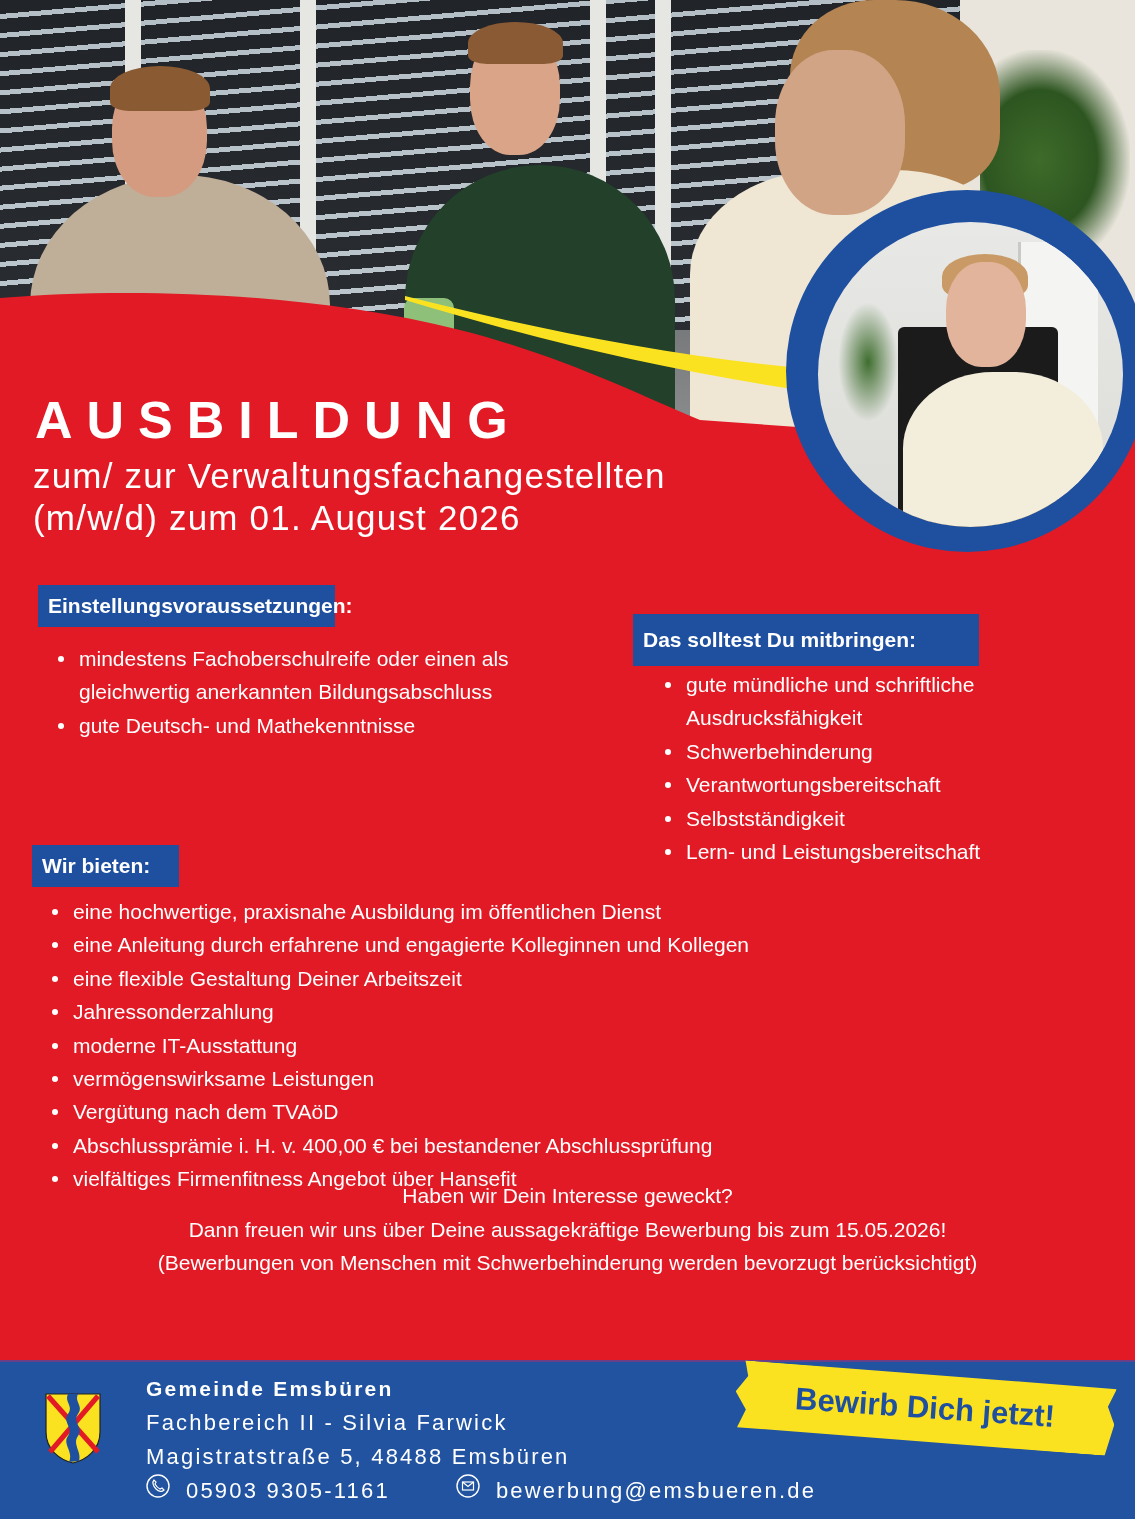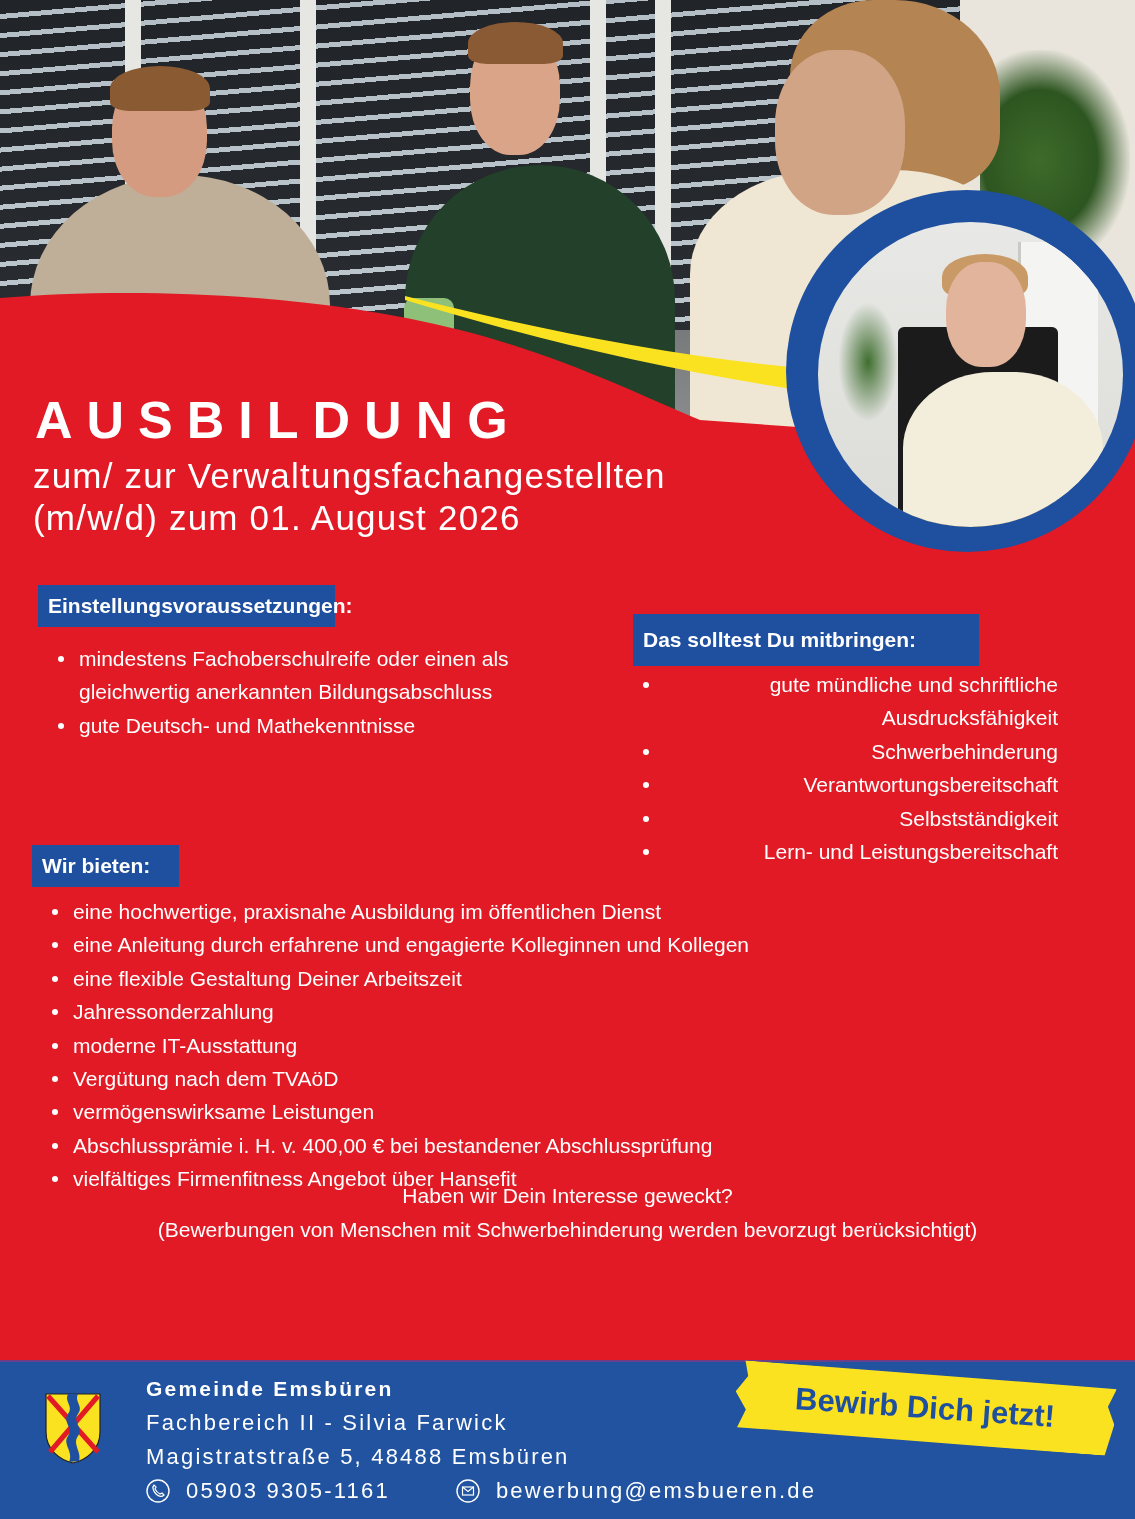--- a/index.html
+++ b/index.html
@@ -74,38 +74,38 @@
     .lbl-bring { left: 633px; top: 614px; width: 346px; height: 52px; }
     .lbl-offer { left: 32px; top: 845px; width: 147px; height: 42px; }
 
     ul.bullets { position: absolute; list-style: none; font-size: 21px; line-height: 33.4px; }
     ul.bullets li { position: relative; padding-left: 26px; }
     ul.bullets li::before {
       content: ""; position: absolute; left: 5px; top: 14px;
       width: 6px; height: 6px; border-radius: 50%; background: #fff;
     }
     .list-req { left: 53px; top: 642px; width: 470px; }
-    .list-bring { left: 638px; top: 668px; width: 420px; text-align: right; }
+    .list-bring { left: 660px; top: 668px; width: 420px; }
     .list-offer { left: 47px; top: 895px; width: 860px; }
 
     .cta-text {
       position: absolute; left: 0; top: 1179px; width: 1135px;
       text-align: center; font-size: 21px; line-height: 33.5px;
     }
 
     .footer {
       position: absolute; left: 0; top: 1360px; width: 1135px; height: 159px;
       background: #2153a0; border-top: 2px solid #6a3f8a;
     }
     .crest { position: absolute; left: 44px; top: 30px; width: 58px; height: 72px; }
     .footer-lines { position: absolute; left: 146px; top: 10px; letter-spacing: 2.2px; }
     .f-org { font-size: 21px; font-weight: bold; height: 34px; line-height: 34px; }
     .f-line { font-size: 22px; height: 34px; line-height: 34px; }
     .contact-row { display: flex; align-items: center; height: 34px; }
-    .contact-item { display: flex; align-items: center; }
+    .contact-item { display: flex; }
     .contact-icon { width: 24px; height: 24px; margin-right: 16px; }
     .contact-item.email { margin-left: 66px; }
 
     .cta-badge {
       position: absolute; left: 735px; top: 1373px; width: 380px; height: 70px;
       background: #fbe221; transform: rotate(4deg);
       clip-path: polygon(2% 0%, 100% 4%, 98% 30%, 100% 55%, 98% 100%, 1% 96%, 3% 70%, 0% 45%, 3% 22%);
       display: flex; align-items: center; justify-content: center;
       color: #1f4f9f; font-weight: bold; font-size: 31px;
     }
@@ -171,28 +171,29 @@
   <li>Lern- und Leistungsbereitschaft</li>
 </ul>
 
 <div class="section-label lbl-offer">Wir bieten:</div>
 <ul class="bullets list-offer">
   <li>eine hochwertige, praxisnahe Ausbildung im öffentlichen Dienst</li>
   <li>eine Anleitung durch erfahrene und engagierte Kolleginnen und Kollegen</li>
   <li>eine flexible Gestaltung Deiner Arbeitszeit</li>
   <li>Jahressonderzahlung</li>
   <li>moderne IT-Ausstattung</li>
+  <li>vermögenswirksame Leistungen</li>
   <li>Vergütung nach dem TVAöD</li>
-  <li>vermögenswirksame Leistungen</li>
   <li>Abschlussprämie i. H. v. 400,00 € bei bestandener Abschlussprüfung</li>
   <li>vielfältiges Firmenfitness Angebot über Hansefit</li>
 </ul>
 
 <div class="cta-text">
   <div>Haben wir Dein Interesse geweckt?</div>
+  <div>Dann freuen wir uns über Deine aussagekräftige Bewerbung bis zum 15.05.2026!</div>
   <div>(Bewerbungen von Menschen mit Schwerbehinderung werden bevorzugt berücksichtigt)</div>
 </div>
 
 <div class="footer">
   <svg class="crest" viewBox="0 0 58 72">
     <path d="M2,2 L56,2 L56,40 C56,58 42,68 29,71 C16,68 2,58 2,40 Z" fill="#fbe221" stroke="#222" stroke-width="1.2"></path>
     <path d="M4,4 L54,60" stroke="#e21a25" stroke-width="5"></path>
     <path d="M54,4 L6,60" stroke="#e21a25" stroke-width="5"></path>
     <path d="M24,2 C20,10 30,14 24,22 C18,30 30,36 24,44 C18,52 30,60 25,70 L35,69 C38,60 28,52 34,44 C40,36 28,30 34,22 C40,14 30,10 34,2 Z" fill="#1f4f9f"></path>
   </svg>

